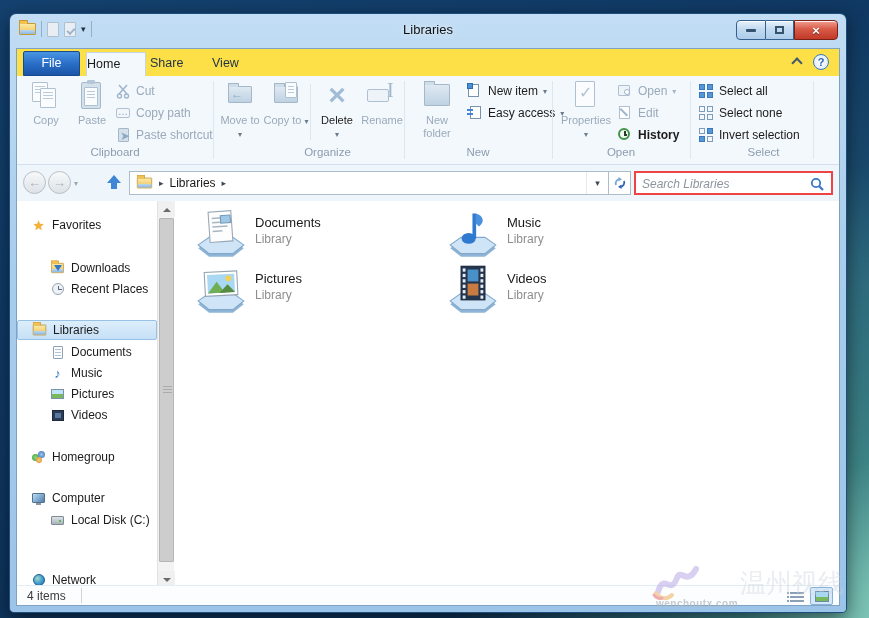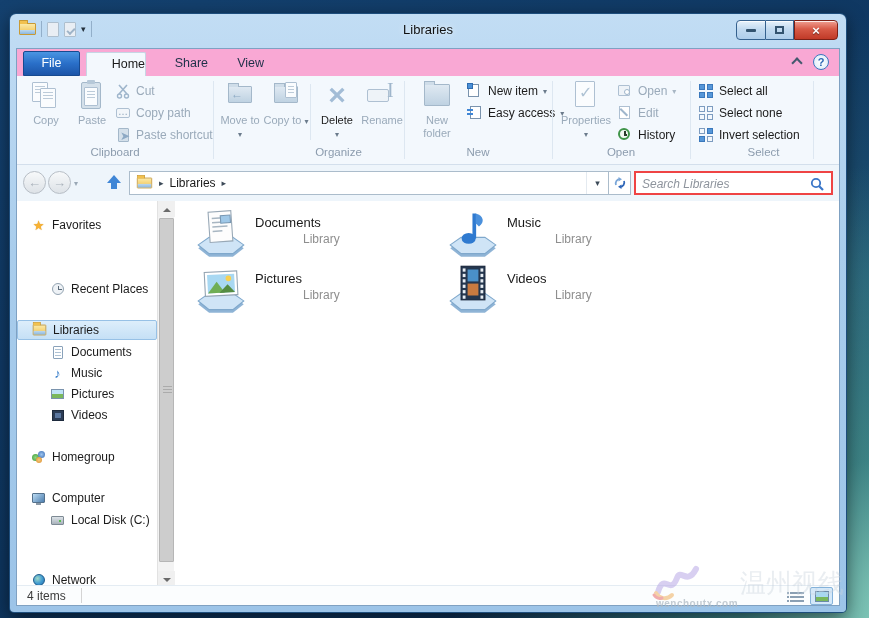--- a/index.html
+++ b/index.html
@@ -39,25 +39,25 @@
     background:linear-gradient(#f0a092,#d85a47 45%,#c03a28); color:#fff; font-weight:bold; font-size:13px;
     text-shadow:0 1px 1px rgba(0,0,0,.5); }
   .minbar { width:10px; height:3px; background:#33536f; border-radius:1px; }
   .maxbox { width:9px; height:8px; border:2px solid #33536f; }
 
   
   .client { position:absolute; left:6px; top:34px; width:824px; height:558px;
     background:#f3f8fd; border:1px solid #7fa1c2; }
 
   
-  .tabstrip { position:absolute; left:0; top:0; width:100%; height:27px; background:#f9a8d4; }
+  .tabstrip { position:absolute; left:0; top:0; width:100%; height:27px; background:#fde047; }
   .file-tab { position:absolute; left:6px; top:2px; width:57px; height:25px;
     background:linear-gradient(#4a95e2,#2a6fc8 50%,#1c55a8); border:1px solid #174a90;
     border-radius:2px 2px 0 0; color:#fff; font-size:12.5px; text-align:center; line-height:23px; }
-  .tab { position:absolute; top:3px; height:24px; text-align:right; line-height:22px; color:#1e3048; font-size:12.5px; }
+  .tab { position:absolute; top:3px; height:24px; text-align:left; line-height:22px; color:#1e3048; font-size:12.5px; }
   .tab.active { background:#f3f8fd; border:1px solid #c6d5e4; border-bottom:none; border-radius:2px 2px 0 0; color:#1a1a1a; }
   .t-home { left:69px; width:60px; }
   .t-share { left:133px; width:58px; }
   .t-view { left:195px; width:52px; }
   .ribbon-collapse { position:absolute; right:34px; top:7px; width:16px; height:14px; }
   .chev-up { display:block; width:8px; height:8px; margin:3px auto; border-left:2px solid #44596e;
     border-top:2px solid #44596e; transform:rotate(45deg); }
   .help-btn { position:absolute; right:10px; top:5px; width:16px; height:16px; border-radius:50%;
     background:radial-gradient(#ffffff,#d8e9f8); border:1px solid #3a78c0; color:#2a66b2;
     font-weight:bold; font-size:11px; text-align:center; line-height:14px; }
@@ -163,21 +163,21 @@
   .sbarrow.down { bottom:0; } .sbarrow.down i { border-top:4px solid #6a6a6a; }
   .sbthumb { position:absolute; left:1px; top:17px; width:15px; height:344px; background:#cdcdcd;
     border:1px solid #b6b6b6; border-radius:1px; }
   .sbthumb::after { content:""; position:absolute; left:3px; top:50%; margin-top:-4px; width:9px; height:7px;
     background:repeating-linear-gradient(#ababab 0 1px, #cdcdcd 1px 3px); }
 
   
   .tile { position:absolute; width:245px; height:54px; }
   .tile-icon { position:absolute; left:0; top:0; width:52px; height:52px; }
   .tile-name { position:absolute; left:60px; top:8px; font-size:13px; color:#1a1a1a; }
-  .tile-type { position:absolute; left:60px; top:25px; font-size:12px; color:#8e8e8e;margin-left:48px; }
+  .tile-type { position:absolute; left:60px; top:25px; font-size:12px; color:#8e8e8e; }
 
   
   .statusbar { position:absolute; left:0; bottom:0; width:100%; height:20px; background:#fbfdfe;
     border-top:1px solid #e4ecf3; }
   .st-count { position:absolute; left:10px; top:3px; color:#3c3c3c; }
   .st-sep { position:absolute; left:64px; top:2px; width:1px; height:15px; background:#d4d4d4; }
   .viewbtns { position:absolute; right:6px; top:1px; display:flex; gap:2px; }
   .vbtn { width:23px; height:18px; border:1px solid transparent; border-radius:2px; position:relative; }
   .vbtn.sel { background:#d4e8f9; border-color:#84b2da; }
   .v-list { position:absolute; left:4px; top:4px; width:14px; height:10px;
@@ -298,21 +298,21 @@
           <span>Delete</span><br>
           <span class="dd">▾</span>
         </div>
         <div class="bbtn dis" style="left:341px;width:48px;">
           <span class="bicon">
             <span style="position:absolute;left:2px;top:9px;width:22px;height:13px;background:#eef3f8;border:1px solid #aec0d2;border-radius:2px;"></span>
             <span style="position:absolute;left:22px;top:4px;font-family:'Liberation Serif',serif;font-size:20px;color:#9fb6cc;">I</span>
           </span>
           <span>Rename</span>
         </div>
-        <span class="glabel" style="left:204px;width:191px;padding-left:44px;">Organize</span>
+        <span class="glabel" style="left:193px;width:191px;padding-left:44px;">Organize</span>
         <span class="gsep" style="left:387px;"></span>
 
         <div class="bbtn dis" style="left:395px;width:50px;">
           <span class="bicon">
             <span class="g-folder" style="left:4px;top:4px;width:26px;height:22px;"></span>
           </span>
           <span>New folder</span>
         </div>
         <div class="sbtn" style="left:450px;top:5px;">
           <span class="sicon">
@@ -350,21 +350,21 @@
           <span>Open</span> 
             <span class="dd">▾</span>
         </div>
         <div class="sbtn dis" style="left:600px;top:27px;">
           <span class="sicon">
             <span style="position:absolute;left:2px;top:1px;width:11px;height:13px;background:#fff;border:1px solid #aec0d2;"></span>
             <span style="position:absolute;left:4px;top:3px;width:10px;height:2px;background:#9fb6cc;transform:rotate(45deg);transform-origin:0 0;"></span>
           </span>
           <span>Edit</span>
         </div>
-        <div class="sbtn" style="left:600px;top:49px;">
+        <div class="sbtn" style="left:600px;top:49px;font-weight:bold;">
           <span class="sicon">
             <span style="position:absolute;left:1px;top:1px;width:12px;height:12px;border-radius:50%;border:2px solid #3f9448;background:#f2f8f2;"></span>
             <span style="position:absolute;left:7px;top:4px;width:1.5px;height:4px;background:#2a3a2a;"></span>
             <span style="position:absolute;left:7px;top:7px;width:3px;height:1.5px;background:#2a3a2a;"></span>
           </span>
           <span>History</span>
         </div>
         <span class="glabel" style="left:535px;width:138px;">Open</span>
         <span class="gsep" style="left:673px;"></span>
 
@@ -439,20 +439,27 @@
         </div>
       </div>
 
       <div class="main">
 
         <div class="sb-item" style="top:14px;">
           <span class="si">
               <span class="star-g">★</span>
             </span>
           <span>Favorites</span>
+        </div>
+        <div class="sb-item child" style="top:57px;">
+          <span class="si">
+              <span class="ic-folder" style="transform:scale(.85);"></span>
+              <span class="dl-arrow"></span>
+            </span>
+          <span>Downloads</span>
         </div>
         <div class="sb-item child" style="top:78px;">
           <span class="si">
               <span class="ic-clock"></span>
             </span>
           <span>Recent Places</span>
         </div>
 
         <div class="sb-item sel" style="top:119px;">
           <span class="si">

